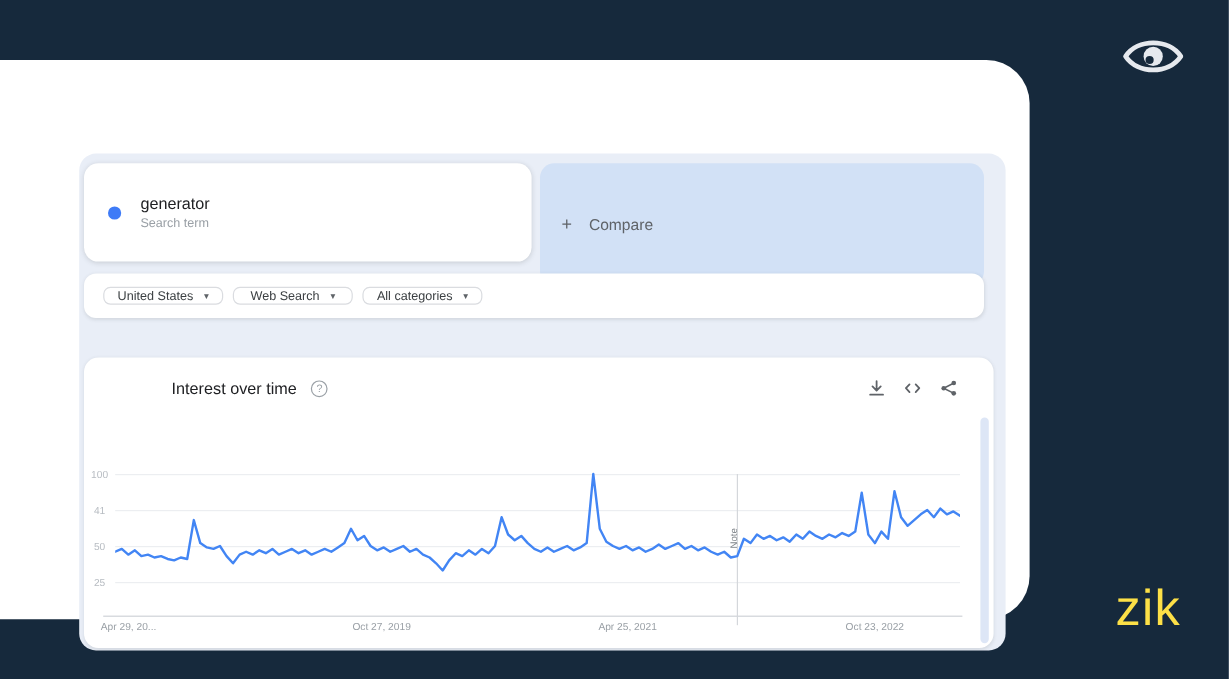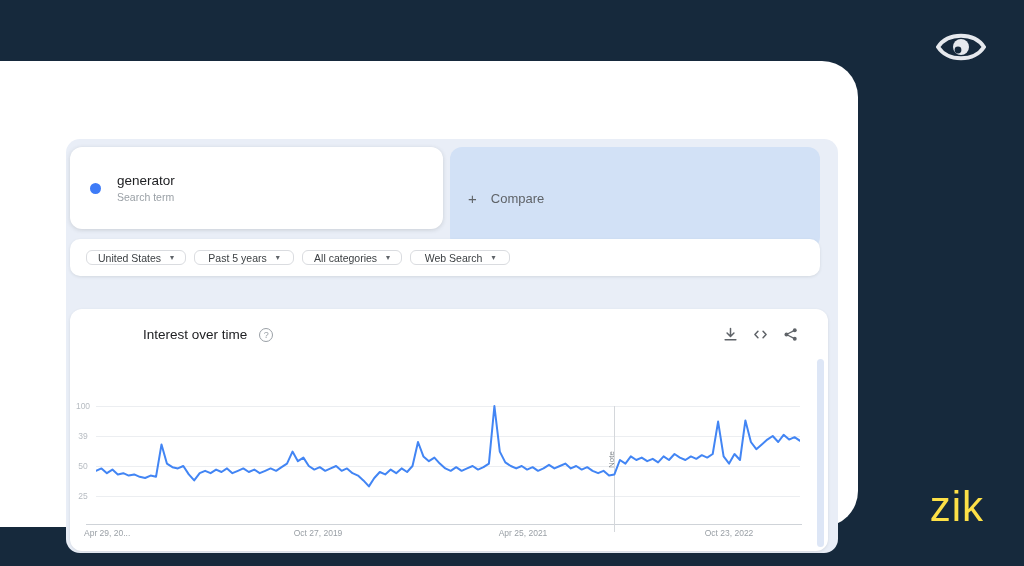--- a/index.html
+++ b/index.html
@@ -5,21 +5,21 @@
   * { margin:0; padding:0; box-sizing:border-box; }
   html,body { width:1024px; height:566px; overflow:hidden; }
   body {
     font-family:"Liberation Sans", sans-serif;
     background:#16293c;
     position:relative;
   }
   
   .sheet {
     position:absolute; left:0; top:50px; width:858px; height:466px;
-    background:#ffffff; border-radius:0 36px 36px 0;margin-top:11px;
+    background:#ffffff; border-radius:0 36px 36px 0;
   }
   .panel {
     position:absolute; left:66px; top:78px; width:772px; height:414px;
     background:#e9eef7; border-radius:14px;
   }
   
   .eye { position:absolute; left:936px; top:27px; width:50px; height:40px; }
   
   .zik {
     position:absolute; right:40px; top:483px;
@@ -113,29 +113,25 @@
     <span class="plus-icon"></span>
     <span class="compare-label">Compare</span>
   </div>
 
   <div class="filter-bar">
     <div class="chip">
       <span>United States</span>
       <span class="caret-icon"></span>
     </div>
     <div class="chip">
-      <span>Past 5 years</span>
+      <span>Web Search</span>
       <span class="caret-icon"></span>
     </div>
     <div class="chip">
       <span>All categories</span>
-      <span class="caret-icon"></span>
-    </div>
-    <div class="chip">
-      <span>Web Search</span>
       <span class="caret-icon"></span>
     </div>
   </div>
 
   <div class="chart-card">
     <div class="chart-header">
       <span class="chart-title">Interest over time</span>
       <span class="help-icon">?</span>
       <div class="header-icons">
         <svg class="hicon" viewBox="0 0 14 14">
@@ -147,21 +143,21 @@
         <svg class="hicon" viewBox="0 0 14 14">
           <path d="M3.2 7 L10.8 3.2 M3.2 7 L10.8 10.8" stroke="#5f6368" stroke-width="1.2" fill="none"></path>
           <circle cx="11" cy="3" r="1.8" fill="#5f6368"></circle>
           <circle cx="3.2" cy="7" r="1.8" fill="#5f6368"></circle>
           <circle cx="11" cy="11" r="1.8" fill="#5f6368"></circle>
         </svg>
       </div>
     </div>
 
     <div class="ylabel" style="top:92px">100</div>
-    <div class="ylabel" style="top:122px">39</div>
+    <div class="ylabel" style="top:122px">41</div>
     <div class="ylabel" style="top:152px">50</div>
     <div class="ylabel" style="top:182px">25</div>
 
     <div class="gridline" style="top:97px"></div>
     <div class="gridline" style="top:127px"></div>
     <div class="gridline" style="top:157px"></div>
     <div class="gridline" style="top:187px"></div>
     <div class="baseline"></div>
 
     <div class="xlabel" style="left:14px">Apr 29, 20...</div>

